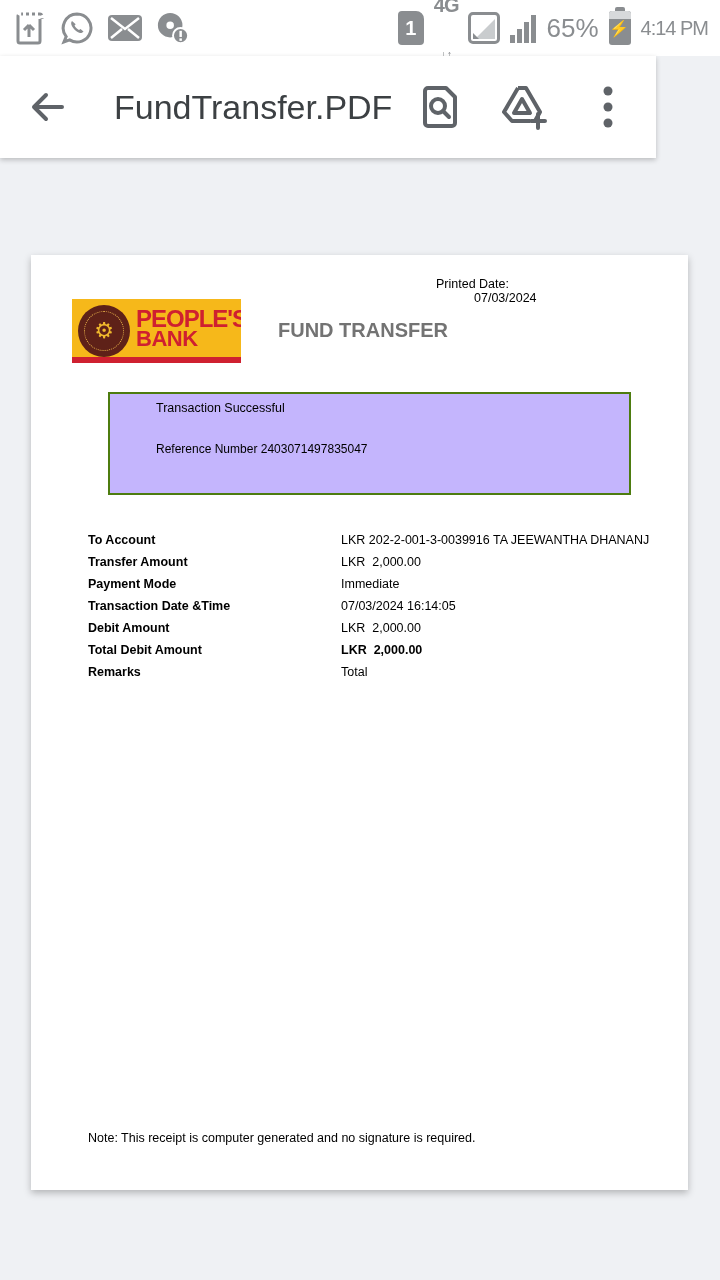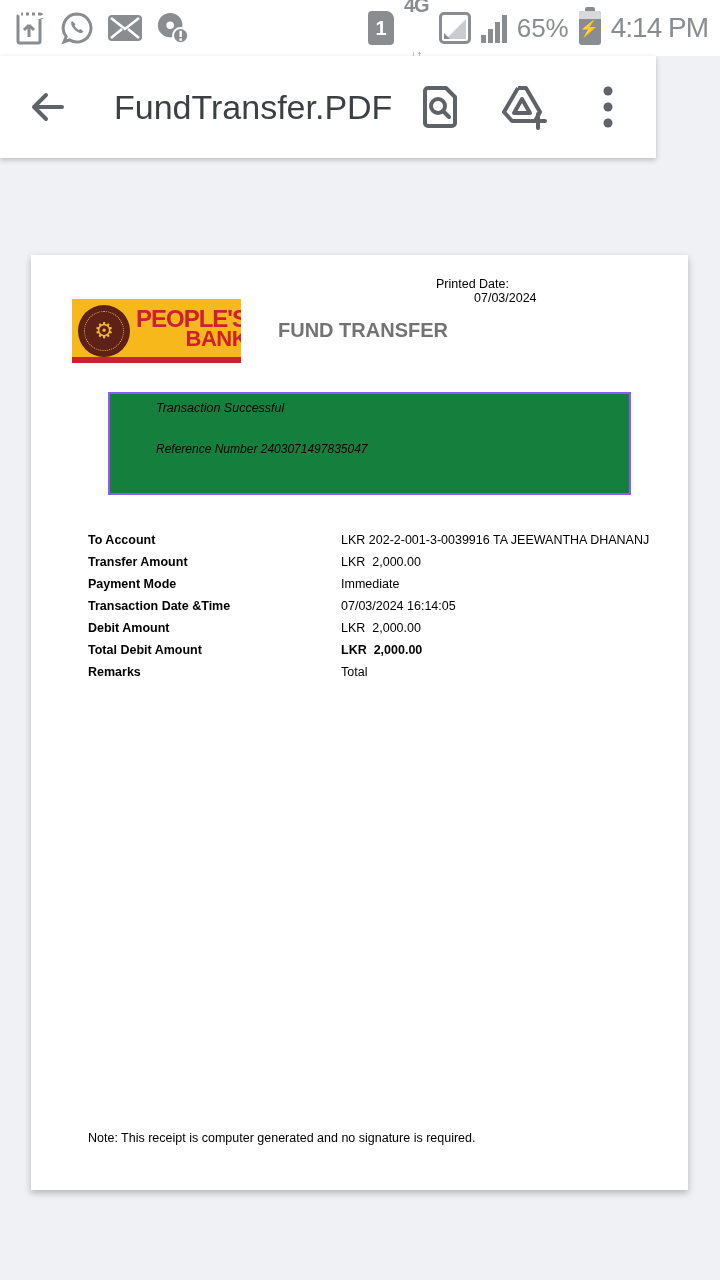--- a/index.html
+++ b/index.html
@@ -54,21 +54,21 @@
   .battery {
     width:22px; height:34px; background:#8a8d90; border-radius:3px; position:relative;
     display:flex; align-items:center; justify-content:center;
   }
   .battery:before {
     content:""; position:absolute; top:-4px; left:6px; width:10px; height:4px;
     background:#8a8d90; border-radius:2px 2px 0 0;
   }
   .battery .tip { position:absolute; top:0; left:0; right:0; height:8px; background:#d7d9db; border-radius:3px 3px 0 0; }
   .battery .bolt { position:relative; color:#fff; font-size:16px; z-index:2; }
-  .sb-time { font-size:28px; letter-spacing:-1px; }
+  .sb-time { font-size:20px; letter-spacing:-1px; }
 
   
   .app-bar {
     position:absolute; top:56px; left:0; width:656px; height:102px;
     background:#ffffff;
     box-shadow:0 2px 5px rgba(0,0,0,0.22);
     display:flex; align-items:center;
     padding:0 24px;
     z-index:5;
   }
@@ -110,34 +110,33 @@
     display:flex; align-items:center; justify-content:center;
     flex-shrink:0;
   }
   .emblem .ring {
     width:40px; height:40px; border-radius:50%;
     border:1.5px dotted #e8b24a;
     background:#5e2118;
     display:flex; align-items:center; justify-content:center;
   }
   .emblem .gear { color:#f0b92c; font-size:22px; line-height:1; }
-  .logo-text { margin-left:6px; line-height:0.88; padding-bottom:6px;text-align:right; }
+  .logo-text { margin-left:6px; line-height:0.88; padding-bottom:6px; }
   .logo-line1 { color:#cf2030; font-weight:bold; font-size:24px; letter-spacing:-1px; }
   .logo-line2 { color:#cf2030; font-weight:bold; font-size:22px; letter-spacing:-0.5px; }
 
   .doc-title {
     position:absolute; left:247px; top:64px;
     font-size:20px; font-weight:bold; letter-spacing:0px; color:#737373;
   }
 
   .status-box {
     position:absolute; left:77px; top:137px; width:523px; height:103px;
-    border:2px solid #8b5cf6;
-    background:#15803d;
-    font-style:italic;
+    border:2px solid #4d7c0f;
+    background:#c4b5fd;
   }
   .status-box .sb-line1 { position:absolute; left:46px; top:7px; font-size:12.5px; }
   .status-box .sb-line2 { position:absolute; left:46px; top:48px; font-size:12px; }
 
   .fields { position:absolute; left:0; top:276px; width:100%; }
   .field-row { position:relative; height:22px; }
   .field-label {
     position:absolute; left:57px; top:2px;
     font-size:12.5px; font-weight:bold;
   }

